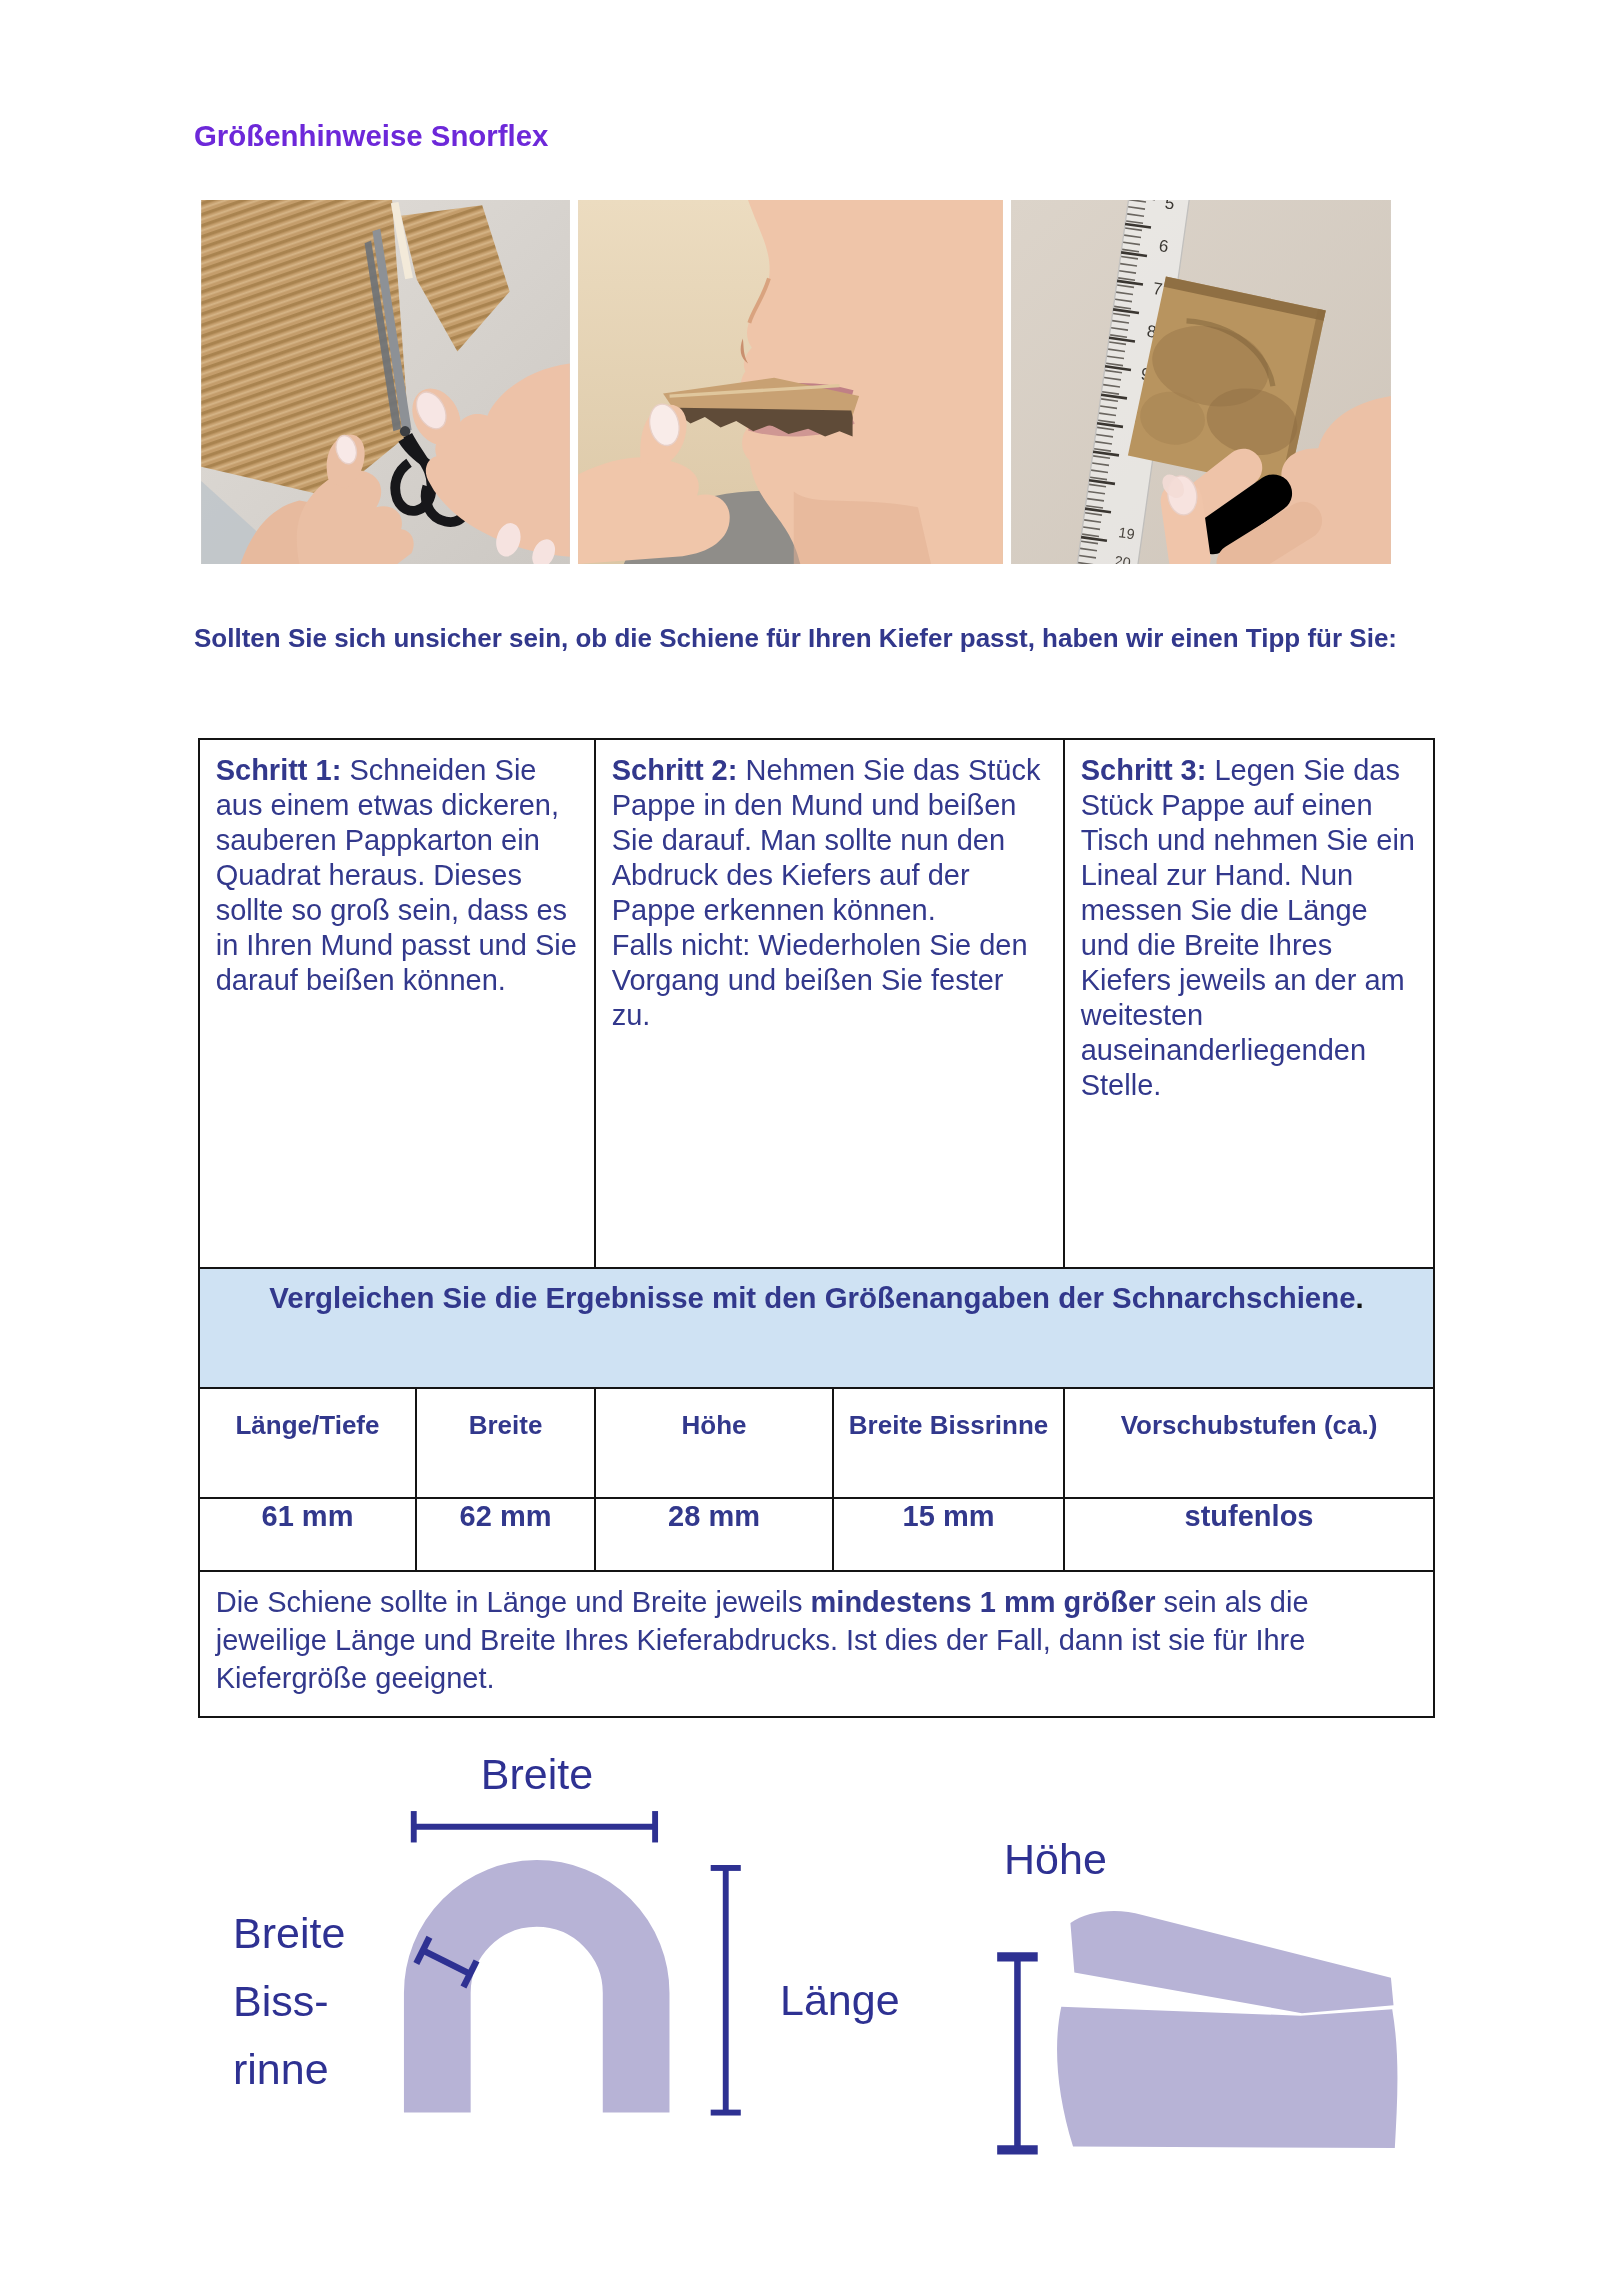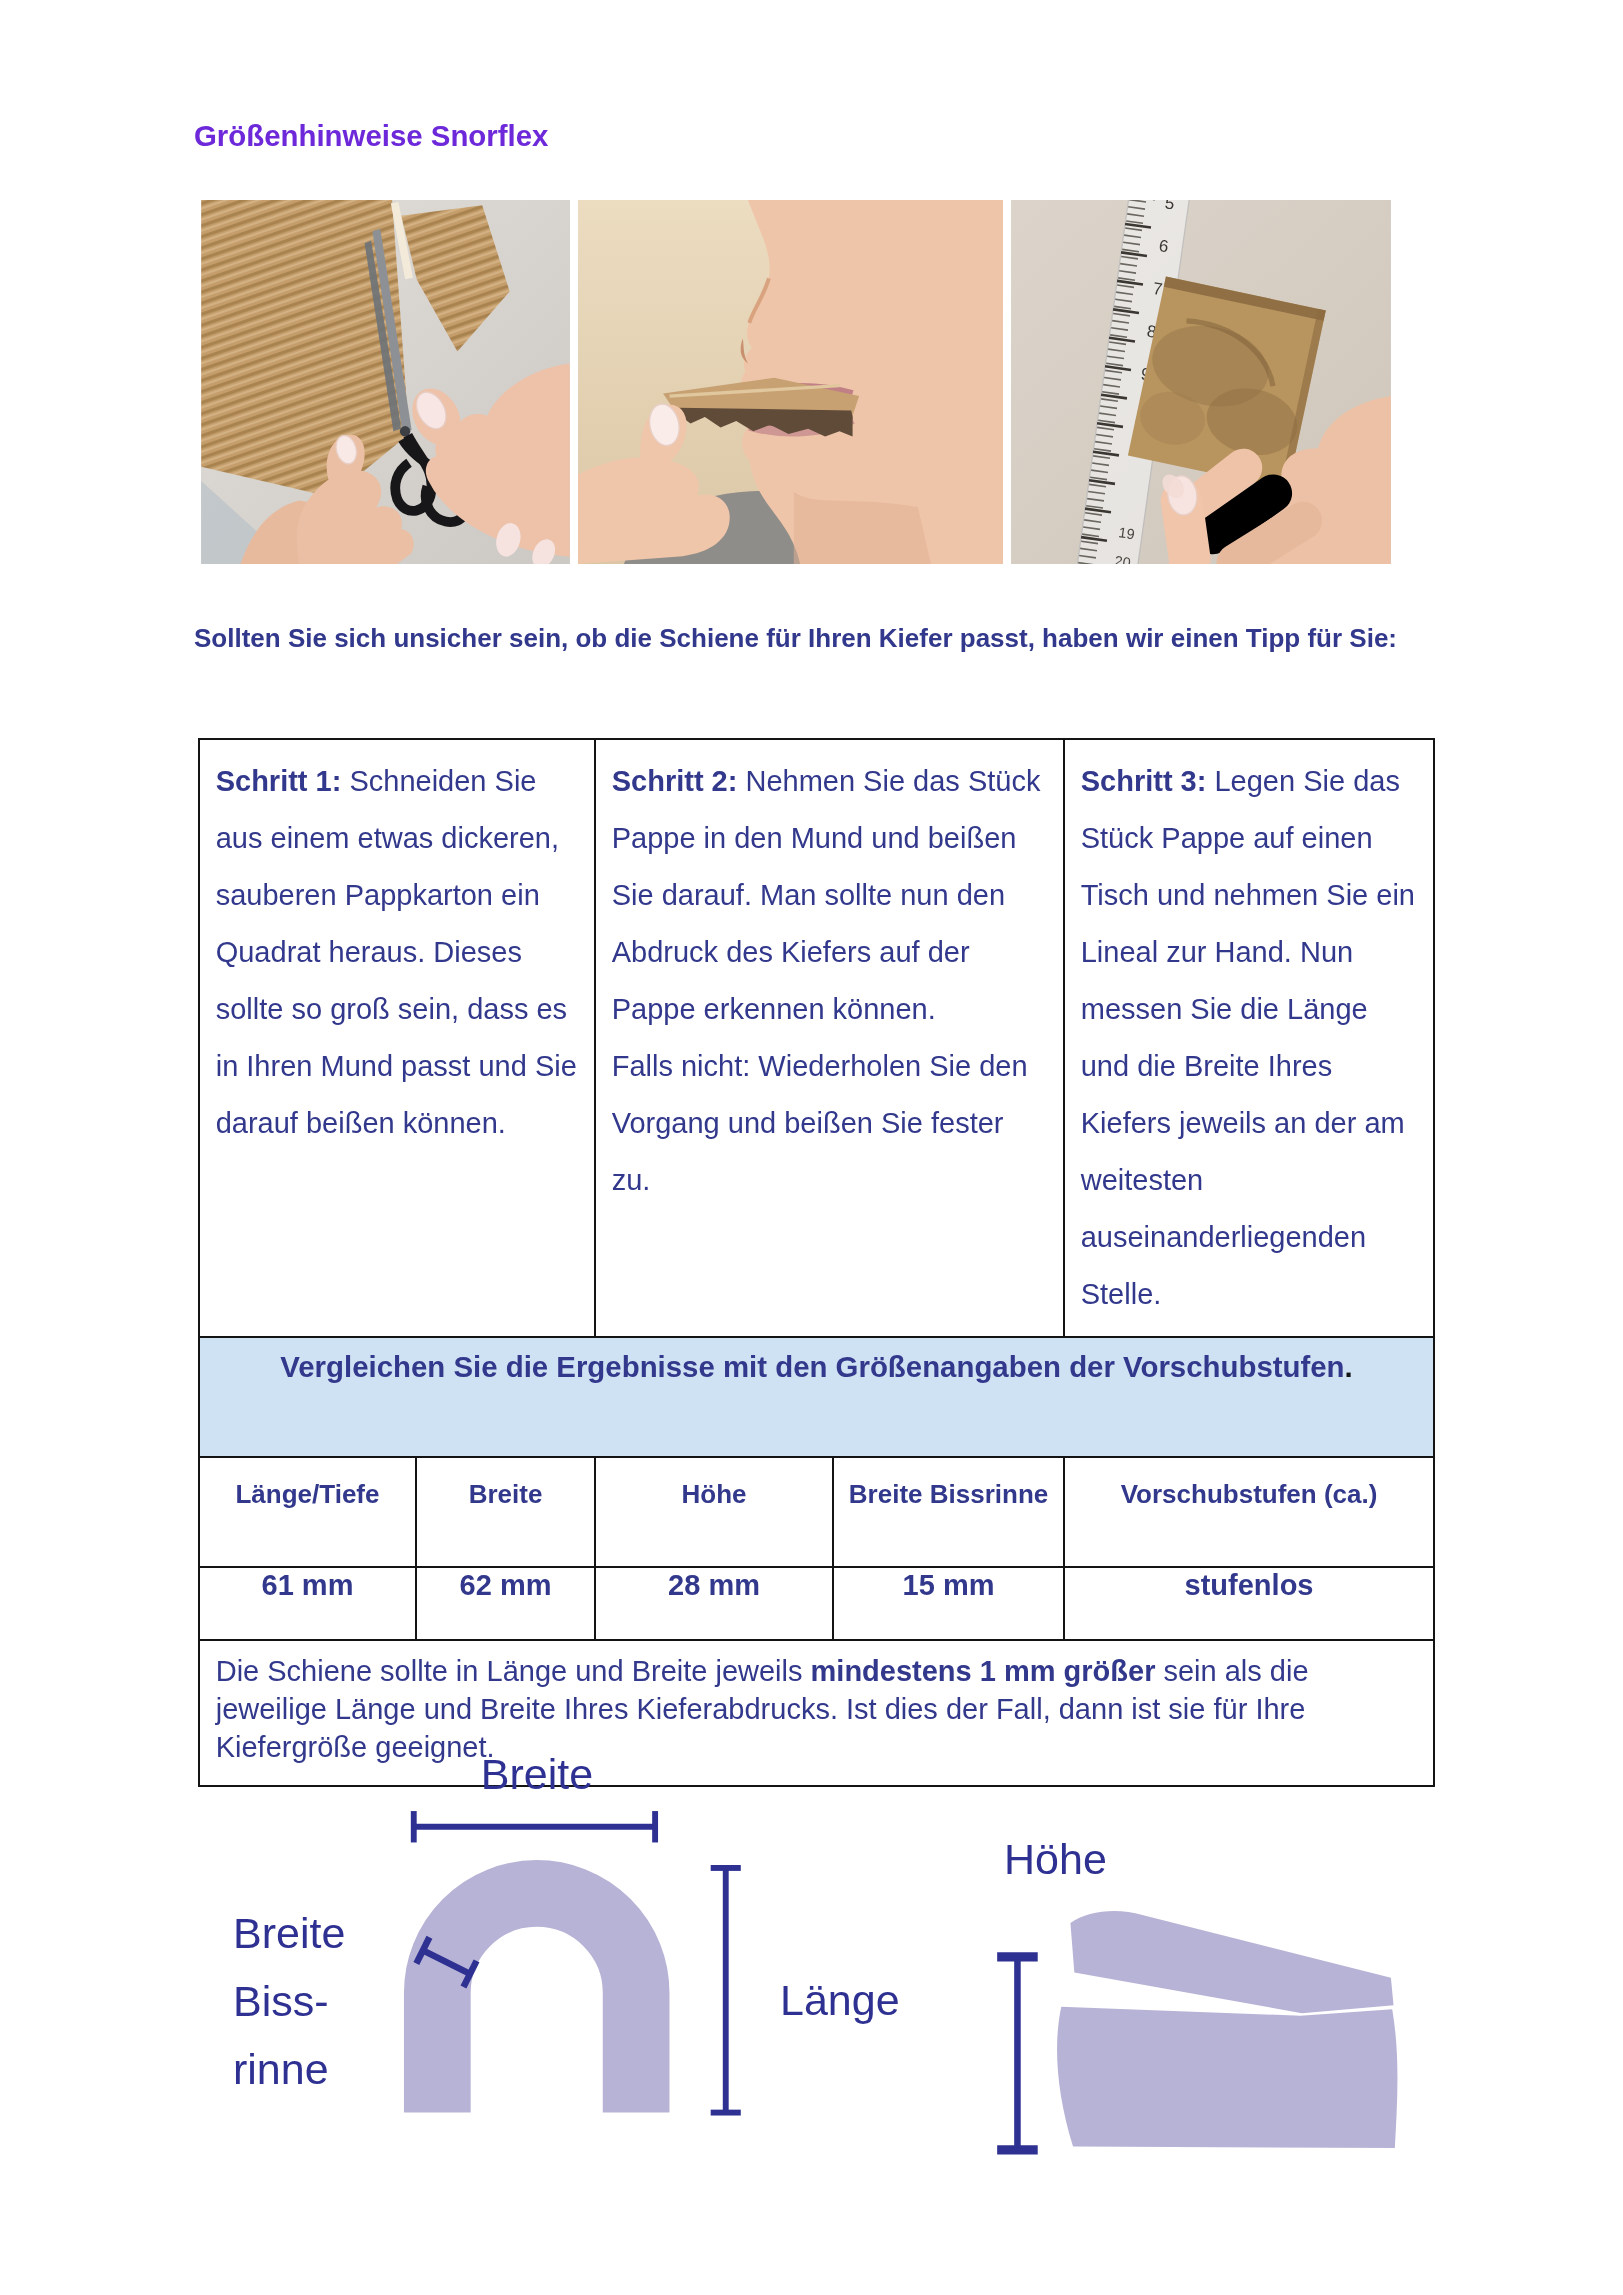--- a/index.html
+++ b/index.html
@@ -19,21 +19,21 @@
   #intro-text{
     position:absolute;left:194px;top:618px;width:1263px;
     font-size:26px;font-weight:bold;line-height:41px;color:#32388c;
   }
   
   #steps-table{
     position:absolute;left:198px;top:738px;width:1235px;
     border-collapse:collapse;table-layout:fixed;color:#32388c;
   }
   #steps-table td{border:2.6px solid #141414;vertical-align:top;}
-  td.step-cell{padding:13px 15.7px;font-size:29px;line-height:57px;}
+  td.step-cell{padding:13px 15.7px;font-size:29px;line-height:35px;}
   .step-label{font-weight:bold;}
   .step-text{white-space:pre-line;}
   tr.steps-row{height:529px;}
   tr.banner-row{height:120px;}
   td.banner-cell{
     background:#cfe2f3;text-align:center;vertical-align:middle;
     font-size:29.4px;font-weight:bold;line-height:48px;padding:5.2px 26px;
   }
   .banner-period{color:#141414;}
   tr.header-row{height:110px;}
@@ -214,21 +214,21 @@
         <span class="step-text">Nehmen Sie das Stück Pappe in den Mund und beißen Sie darauf. Man sollte nun den Abdruck des Kiefers auf der Pappe erkennen können.
 Falls nicht: Wiederholen Sie den Vorgang und beißen Sie fester zu.</span>
       </td>
       <td class="step-cell">
         <span class="step-label">Schritt 3:</span>
         <span class="step-text">Legen Sie das Stück Pappe auf einen Tisch und nehmen Sie ein Lineal zur Hand. Nun messen Sie die Länge und die Breite Ihres Kiefers jeweils an der am weitesten auseinanderliegenden Stelle.</span>
       </td>
     </tr>
     <tr class="banner-row">
       <td class="banner-cell" colspan="5">
-        <span>Vergleichen Sie die Ergebnisse mit den Größenangaben der Vorschubstufen</span><span class="banner-period">.</span>
+        <span>Vergleichen Sie die Ergebnisse mit den Größenangaben der Schnarchschiene</span><span class="banner-period">.</span>
       </td>
     </tr>
     <tr class="header-row">
       <td class="header-cell">Länge/Tiefe</td>
       <td class="header-cell">Breite</td>
       <td class="header-cell">Höhe</td>
       <td class="header-cell">Breite Bissrinne</td>
       <td class="header-cell">Vorschubstufen (ca.)</td>
     </tr>
     <tr class="values-row">

